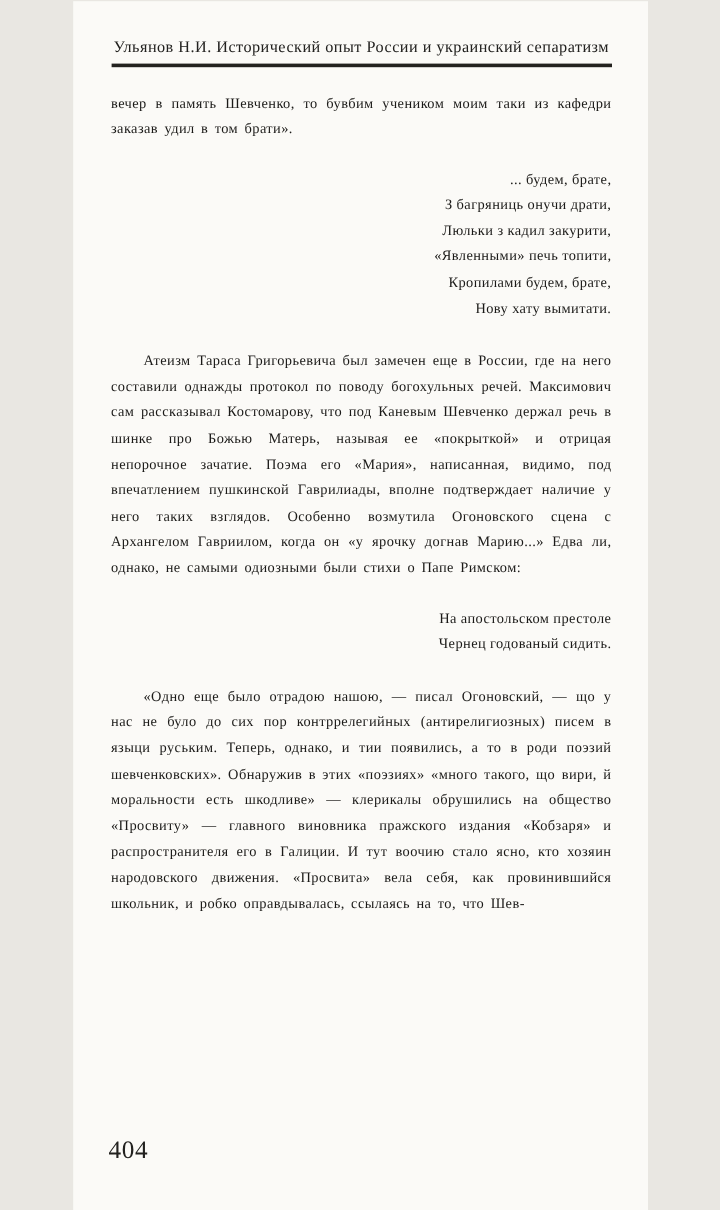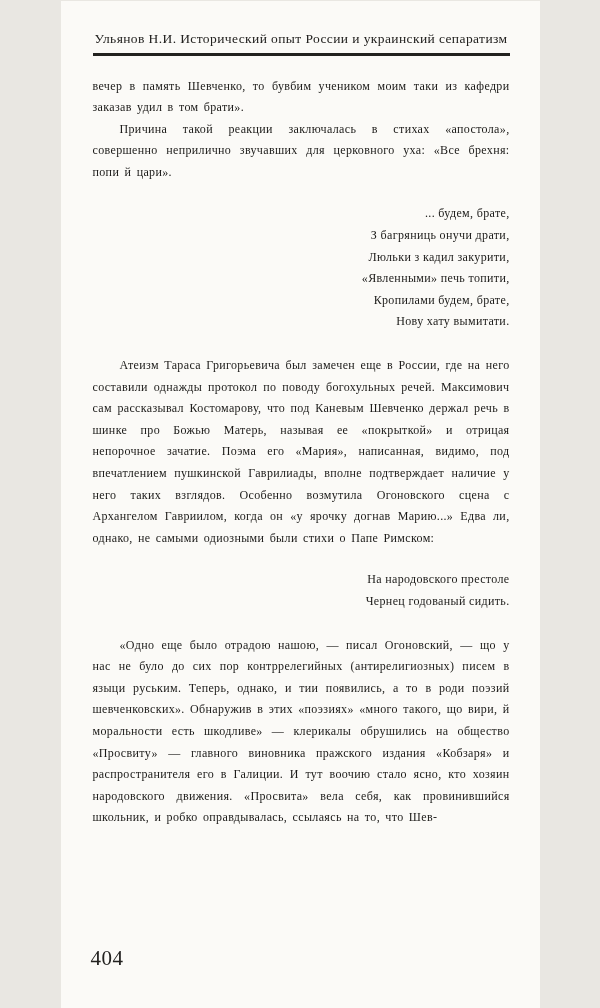--- a/index.html
+++ b/index.html
@@ -68,28 +68,27 @@
 
 <div class="page">
 
   <div class="running-header">
     <div class="running-header-text">Ульянов Н.И. Исторический опыт России и украинский сепаратизм</div>
     <div class="header-rule"></div>
   </div>
 
   <div class="page-body">
     <p class="continuation">вечер в память Шевченко, то бувбим учеником моим таки из кафедри заказав удил в том брати».</p>
-    <p>Причина такой реакции заключалась в стихах «апостола», совершенно неприлично звучавших для церковного уха: «Все брехня: попи й цари».</p>
     <div class="verse">... будем, брате,
 З багряниць онучи драти,
 Люльки з кадил закурити,
 «Явленными» печь топити,
 Кропилами будем, брате,
 Нову хату вымитати.</div>
     <p>Атеизм Тараса Григорьевича был замечен еще в России, где на него составили однажды протокол по поводу богохульных речей. Максимович сам рассказывал Костомарову, что под Каневым Шевченко держал речь в шинке про Божью Матерь, называя ее «покрыткой» и отрицая непорочное зачатие. Поэма его «Мария», написанная, видимо, под впечатлением пушкинской Гаврилиады, вполне подтверждает наличие у него таких взглядов. Особенно возмутила Огоновского сцена с Архангелом Гавриилом, когда он «у ярочку догнав Марию...» Едва ли, однако, не самыми одиозными были стихи о Папе Римском:</p>
-    <div class="verse">На народовского престоле
+    <div class="verse">На апостольском престоле
 Чернец годованый сидить.</div>
     <p>«Одно еще было отрадою нашою, — писал Огоновский, — що у нас не було до сих пор контррелегийных (антирелигиозных) писем в языци руським. Теперь, однако, и тии появились, а то в роди поэзий шевченковских». Обнаружив в этих «поэзиях» «много такого, що вири, й моральности есть шкодливе» — клерикалы обрушились на общество «Просвиту» — главного виновника пражского издания «Кобзаря» и распространителя его в Галиции. И тут воочию стало ясно, кто хозяин народовского движения. «Просвита» вела себя, как провинившийся школьник, и робко оправдывалась, ссылаясь на то, что Шев-</p>
   </div>
 
   <div class="page-number">404</div>
 
 </div>
 
 </body></html>

